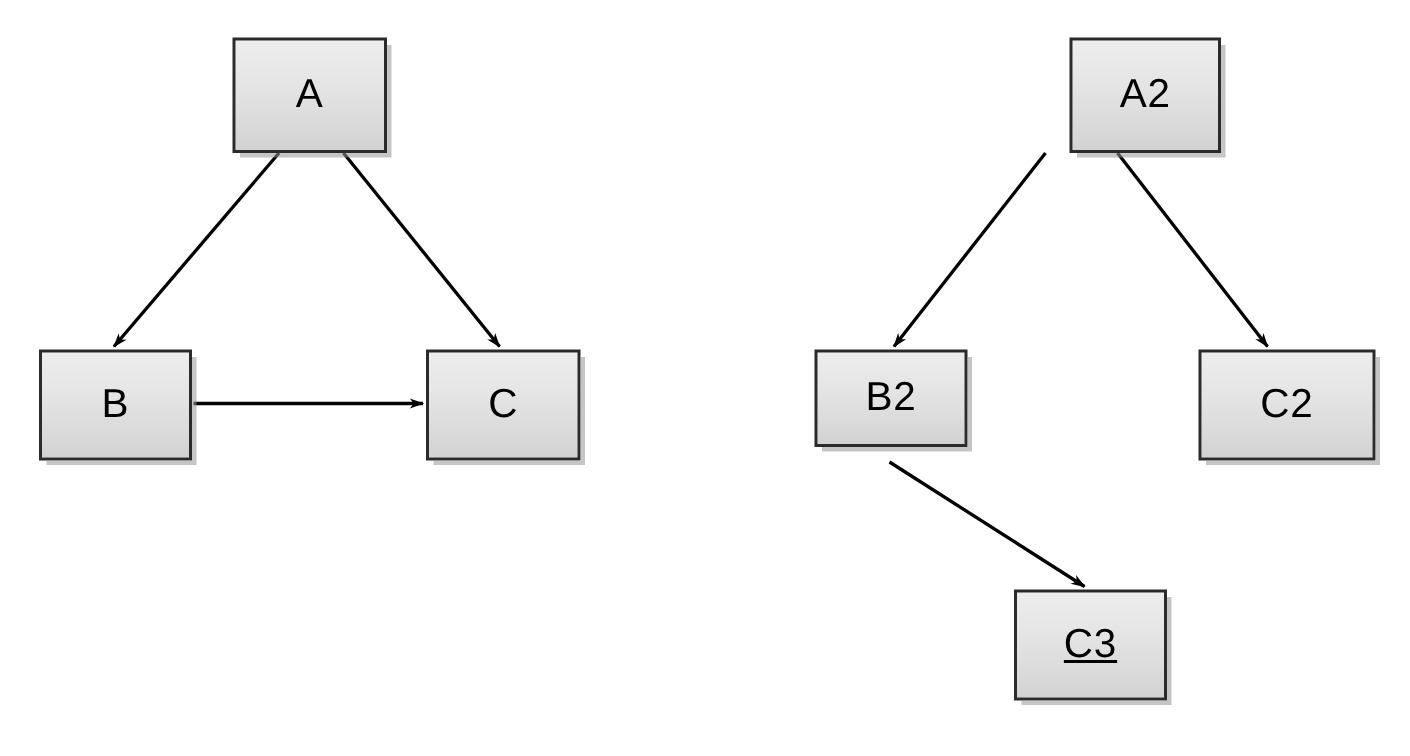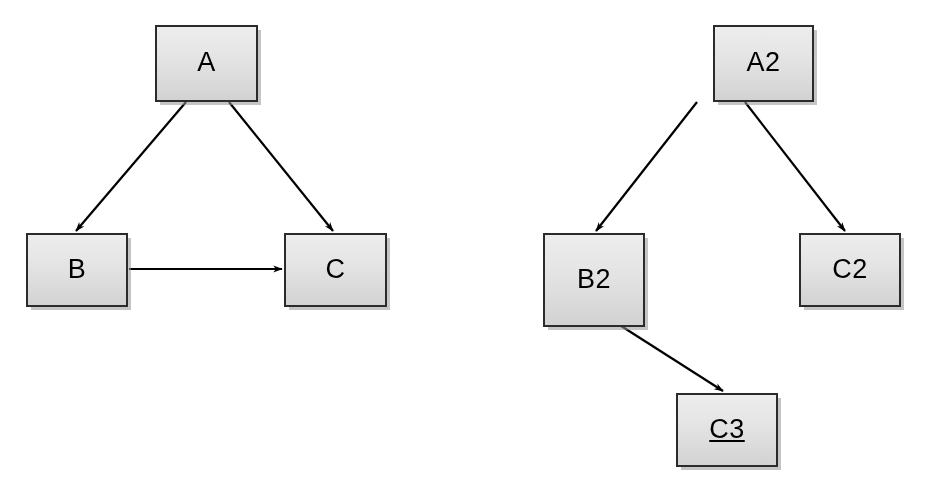--- a/index.html
+++ b/index.html
@@ -75,24 +75,24 @@
       </div>
       <div class="node" style="left: 26px; top: 233px; width: 102px; height: 74px;">
         <span class="node-label">B</span>
       </div>
       <div class="node" style="left: 284px; top: 233px; width: 103px; height: 74px;">
         <span class="node-label">C</span>
       </div>
       <div class="node" style="left: 670px; top: 25px; width: 101px; height: 77px; margin-left: 43px;">
         <span class="node-label">A2</span>
       </div>
-      <div class="node" style="left: 543px; top: 233px; width: 102px; height: 94px;">
+      <div class="node" style="left: 543px; top: 233px; width: 102px; height: 65px;">
         <span class="node-label">B2</span>
       </div>
-      <div class="node" style="left: 799px; top: 233px; width: 102px; height: 74px;">
+      <div class="node" style="left: 799px; top: 233px; width: 118px; height: 74px;">
         <span class="node-label">C2</span>
       </div>
       <div class="node" style="left: 676px; top: 393px; width: 102px; height: 74px; text-decoration: underline;">
         <span class="node-label">C3</span>
       </div>
     </div>
 
 </div>
 
 </body></html>

